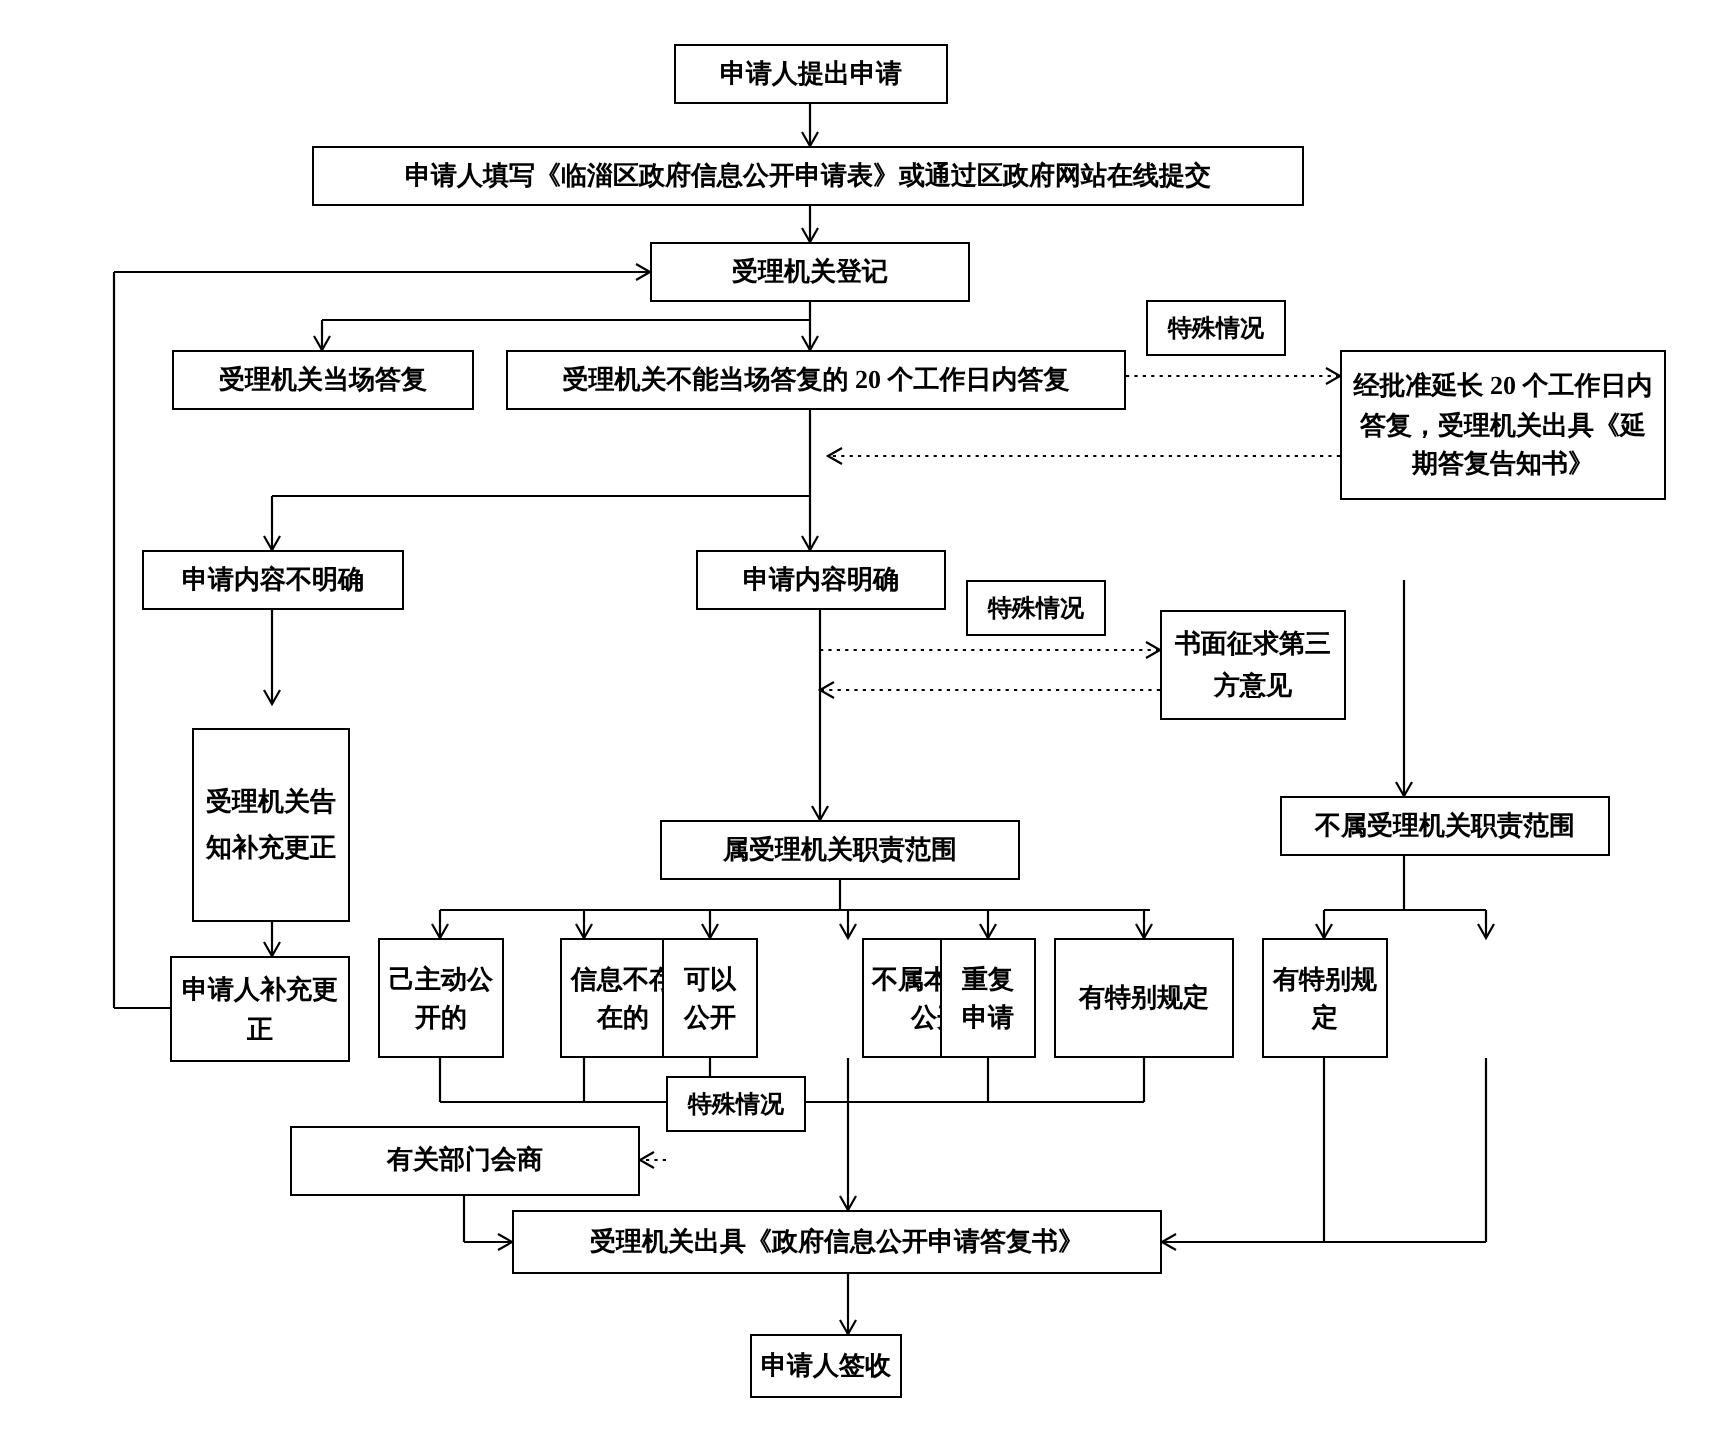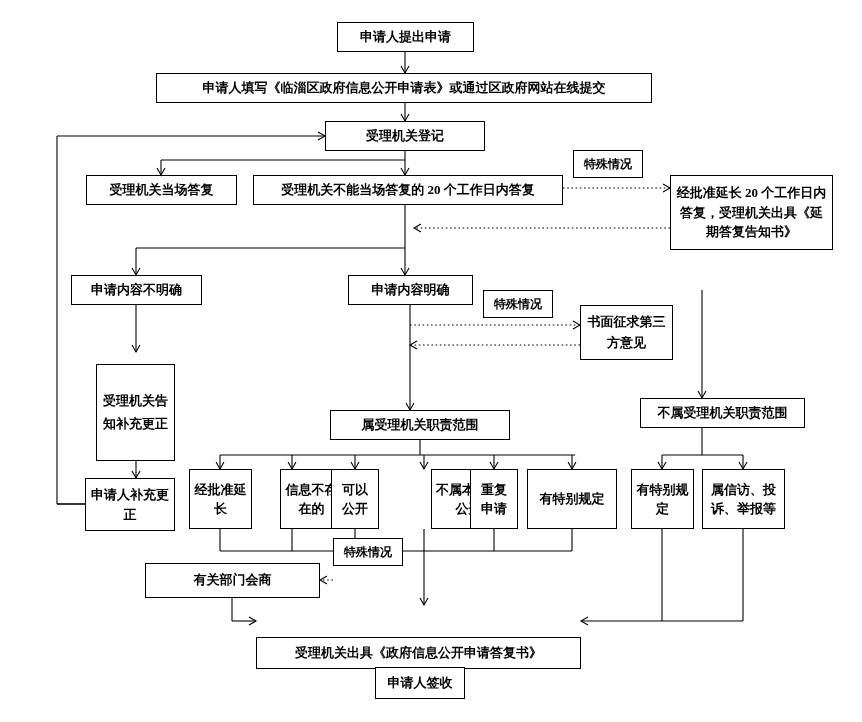--- a/index.html
+++ b/index.html
@@ -187,41 +187,40 @@
   <div class="node" style="left:580px;top:305px;width:93px;height:55px;line-height:1.6;">书面征求第三方意见</div>
 
   <div class="node" style="left:96px;top:364px;width:79px;height:97px;line-height:1.7;">受理机关告知补充更正</div>
 
   <div class="node" style="left:85px;top:478px;width:90px;height:53px;line-height:1.5;">申请人补充更正</div>
 
   <div class="node" style="left:330px;top:410px;width:180px;height:30px;">属受理机关职责范围</div>
 
   <div class="node" style="left:609px;top:398px;width:165px;height:30px;margin-left:31px;">不属受理机关职责范围</div>
 
-  <div class="node" style="left:189px;top:469px;width:63px;height:60px;line-height:1.5;">经批准延长</div>
+  <div class="node" style="left:189px;top:469px;width:63px;height:60px;line-height:1.5;">己主动公开的</div>
 
   <div class="node" style="left:261px;top:469px;width:63px;height:60px;line-height:1.5;margin-left:19px;">信息不存在的</div>
 
   <div class="node" style="left:331px;top:469px;width:48px;height:60px;line-height:1.5;">可以公开</div>
 
   <div class="node" style="left:387px;top:469px;width:75px;height:60px;line-height:1.5;margin-left:44px;">不属本机关公开</div>
 
   <div class="node" style="left:470px;top:469px;width:48px;height:60px;line-height:1.5;">重复申请</div>
 
   <div class="node" style="left:527px;top:469px;width:90px;height:60px;line-height:1.5;">有特别规定</div>
 
   <div class="node" style="left:631px;top:469px;width:63px;height:60px;line-height:1.5;">有特别规定</div>
 
-  <div class="node" style="left:702px;top:469px;width:83px;height:60px;line-height:1.5;">属信访、投诉、举报等</div>
 
   <div class="node" style="left:145px;top:563px;width:175px;height:35px;">有关部门会商</div>
 
-  <div class="node" style="left:256px;top:637px;width:325px;height:32px;">受理机关出具《政府信息公开申请答复书》</div>
-
-  <div class="node" style="left:375px;top:667px;width:90px;height:32px;">申请人签收</div>
+  <div class="node" style="left:256px;top:605px;width:325px;height:32px;">受理机关出具《政府信息公开申请答复书》</div>
+
+  <div class="node" style="left:375px;top:667px;width:76px;height:32px;">申请人签收</div>
 
   <div class="label" style="left:573px;top:150px;width:70px;height:26px;">特殊情况</div>
 
   <div class="label" style="left:483px;top:290px;width:70px;height:26px;">特殊情况</div>
 
   <div class="label" style="left:333px;top:538px;width:70px;height:26px;">特殊情况</div>
 
 </div>
 
 </body></html>

